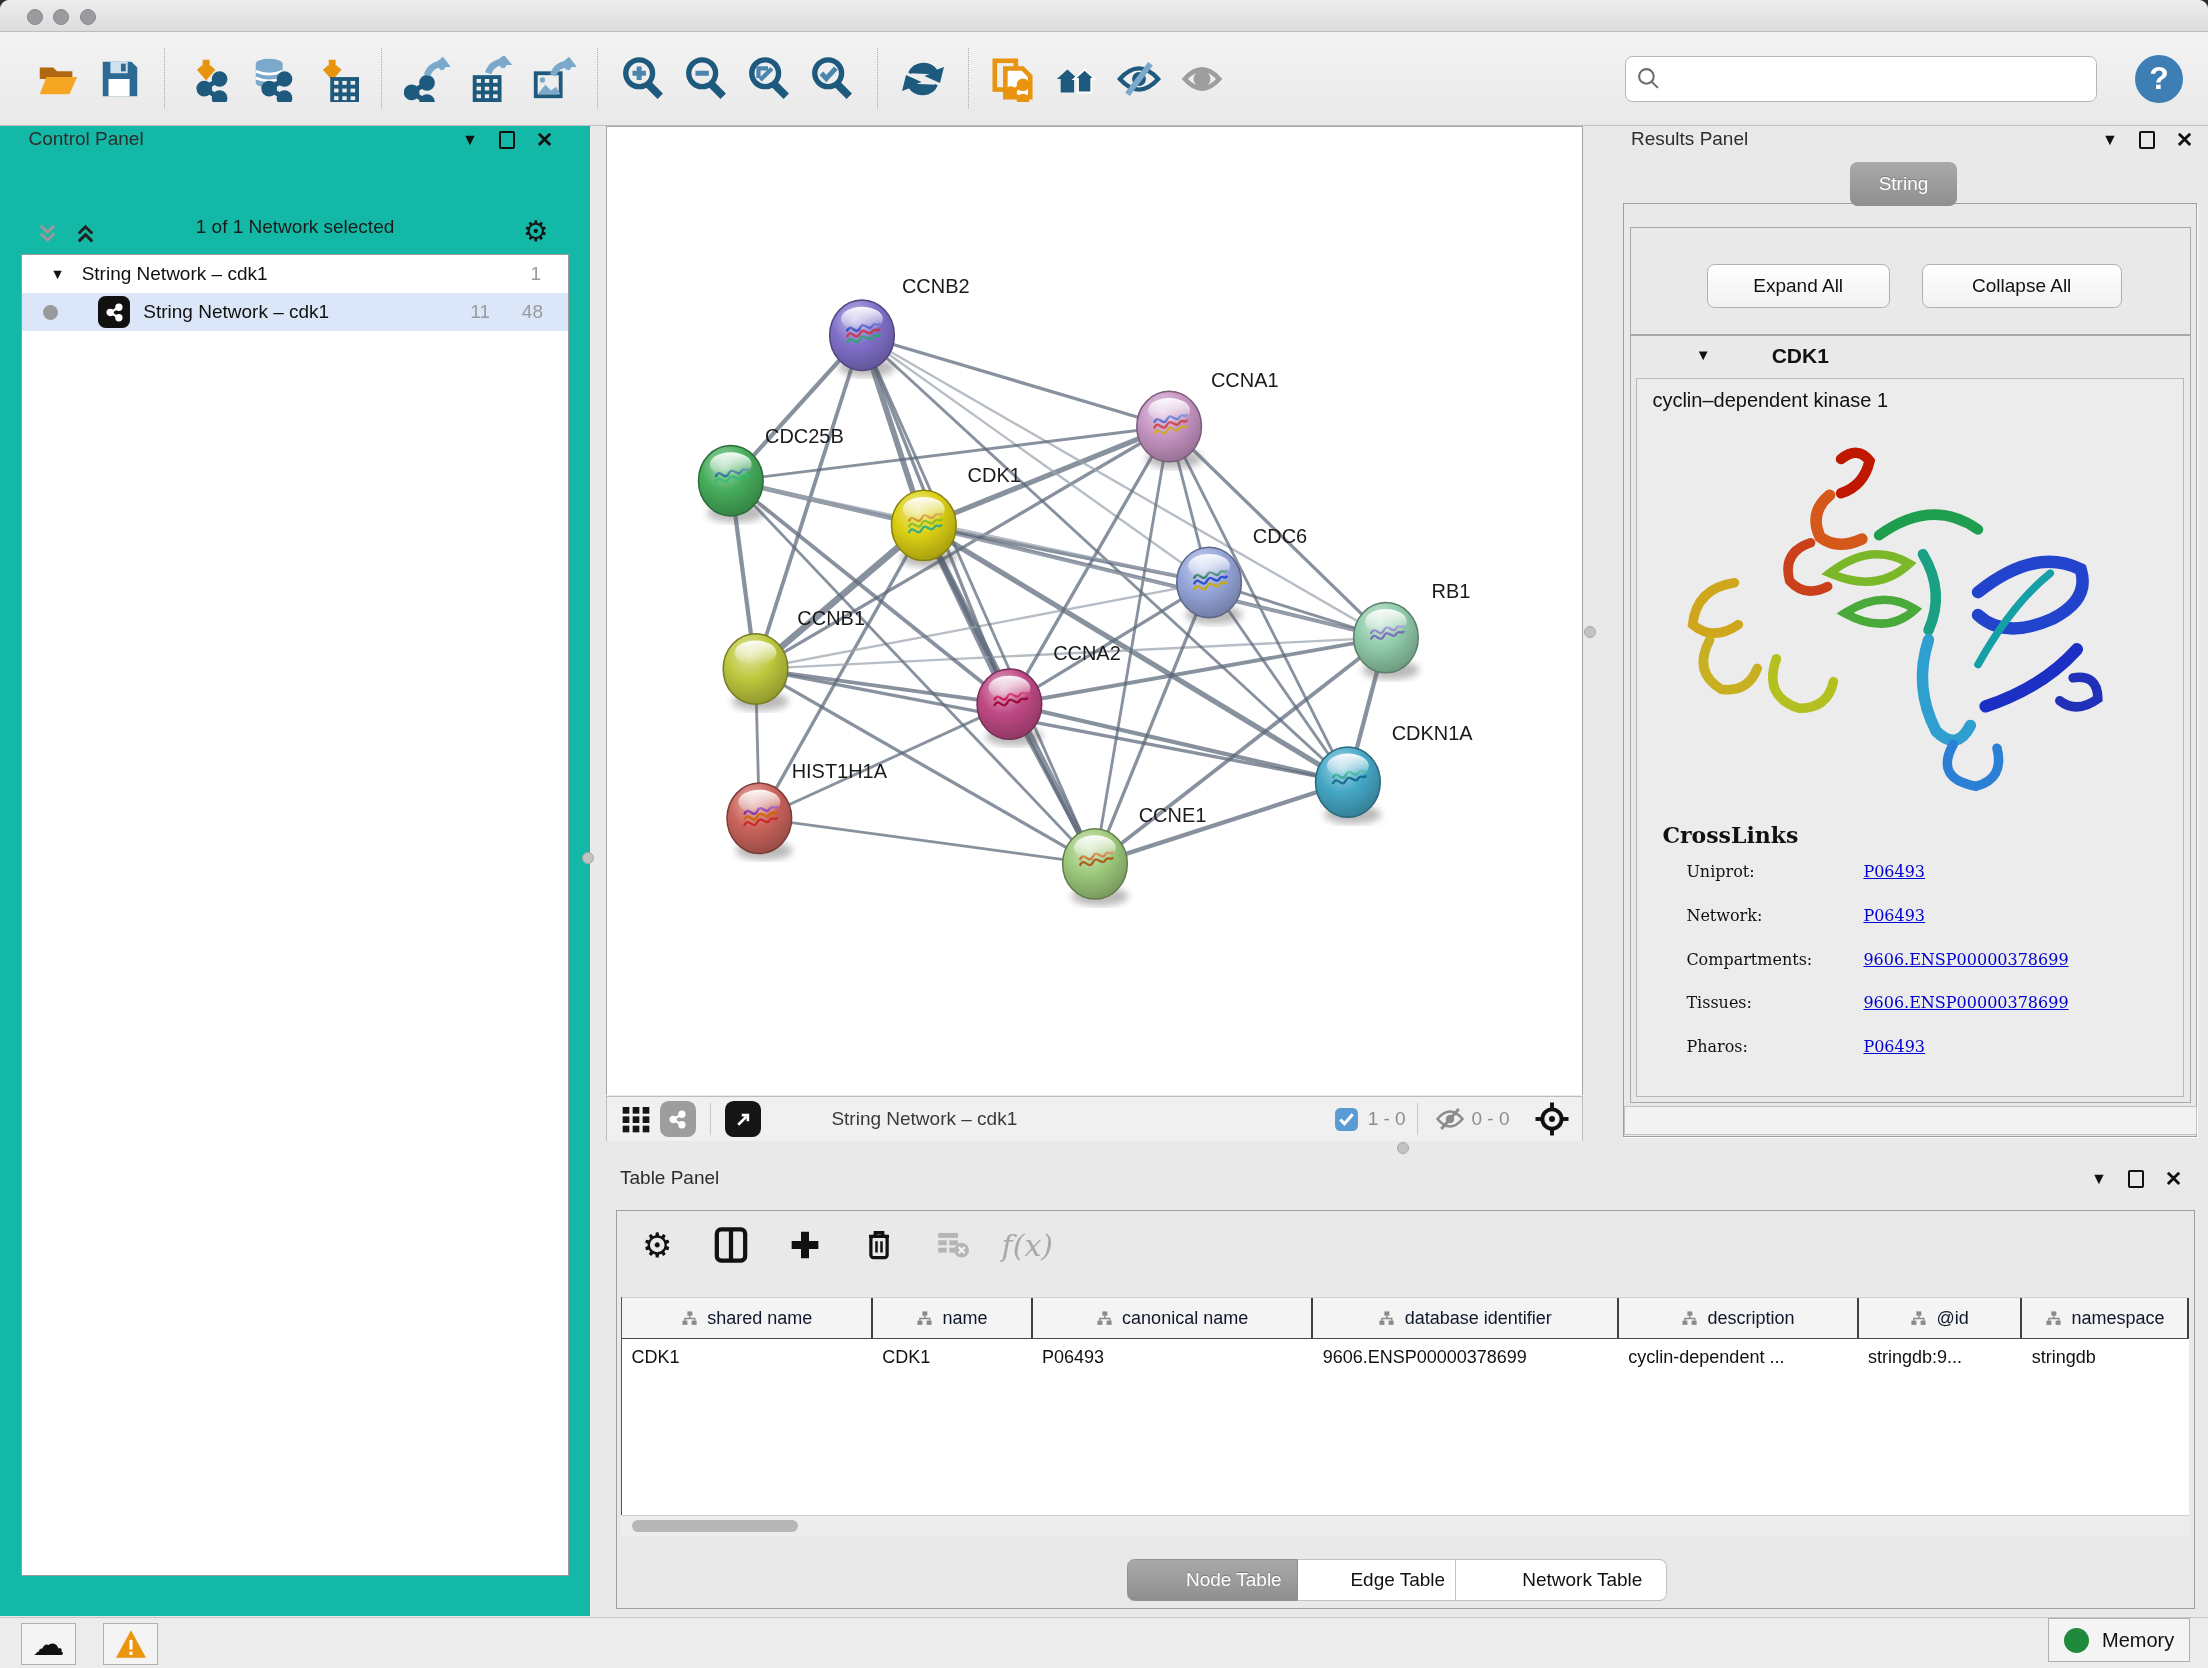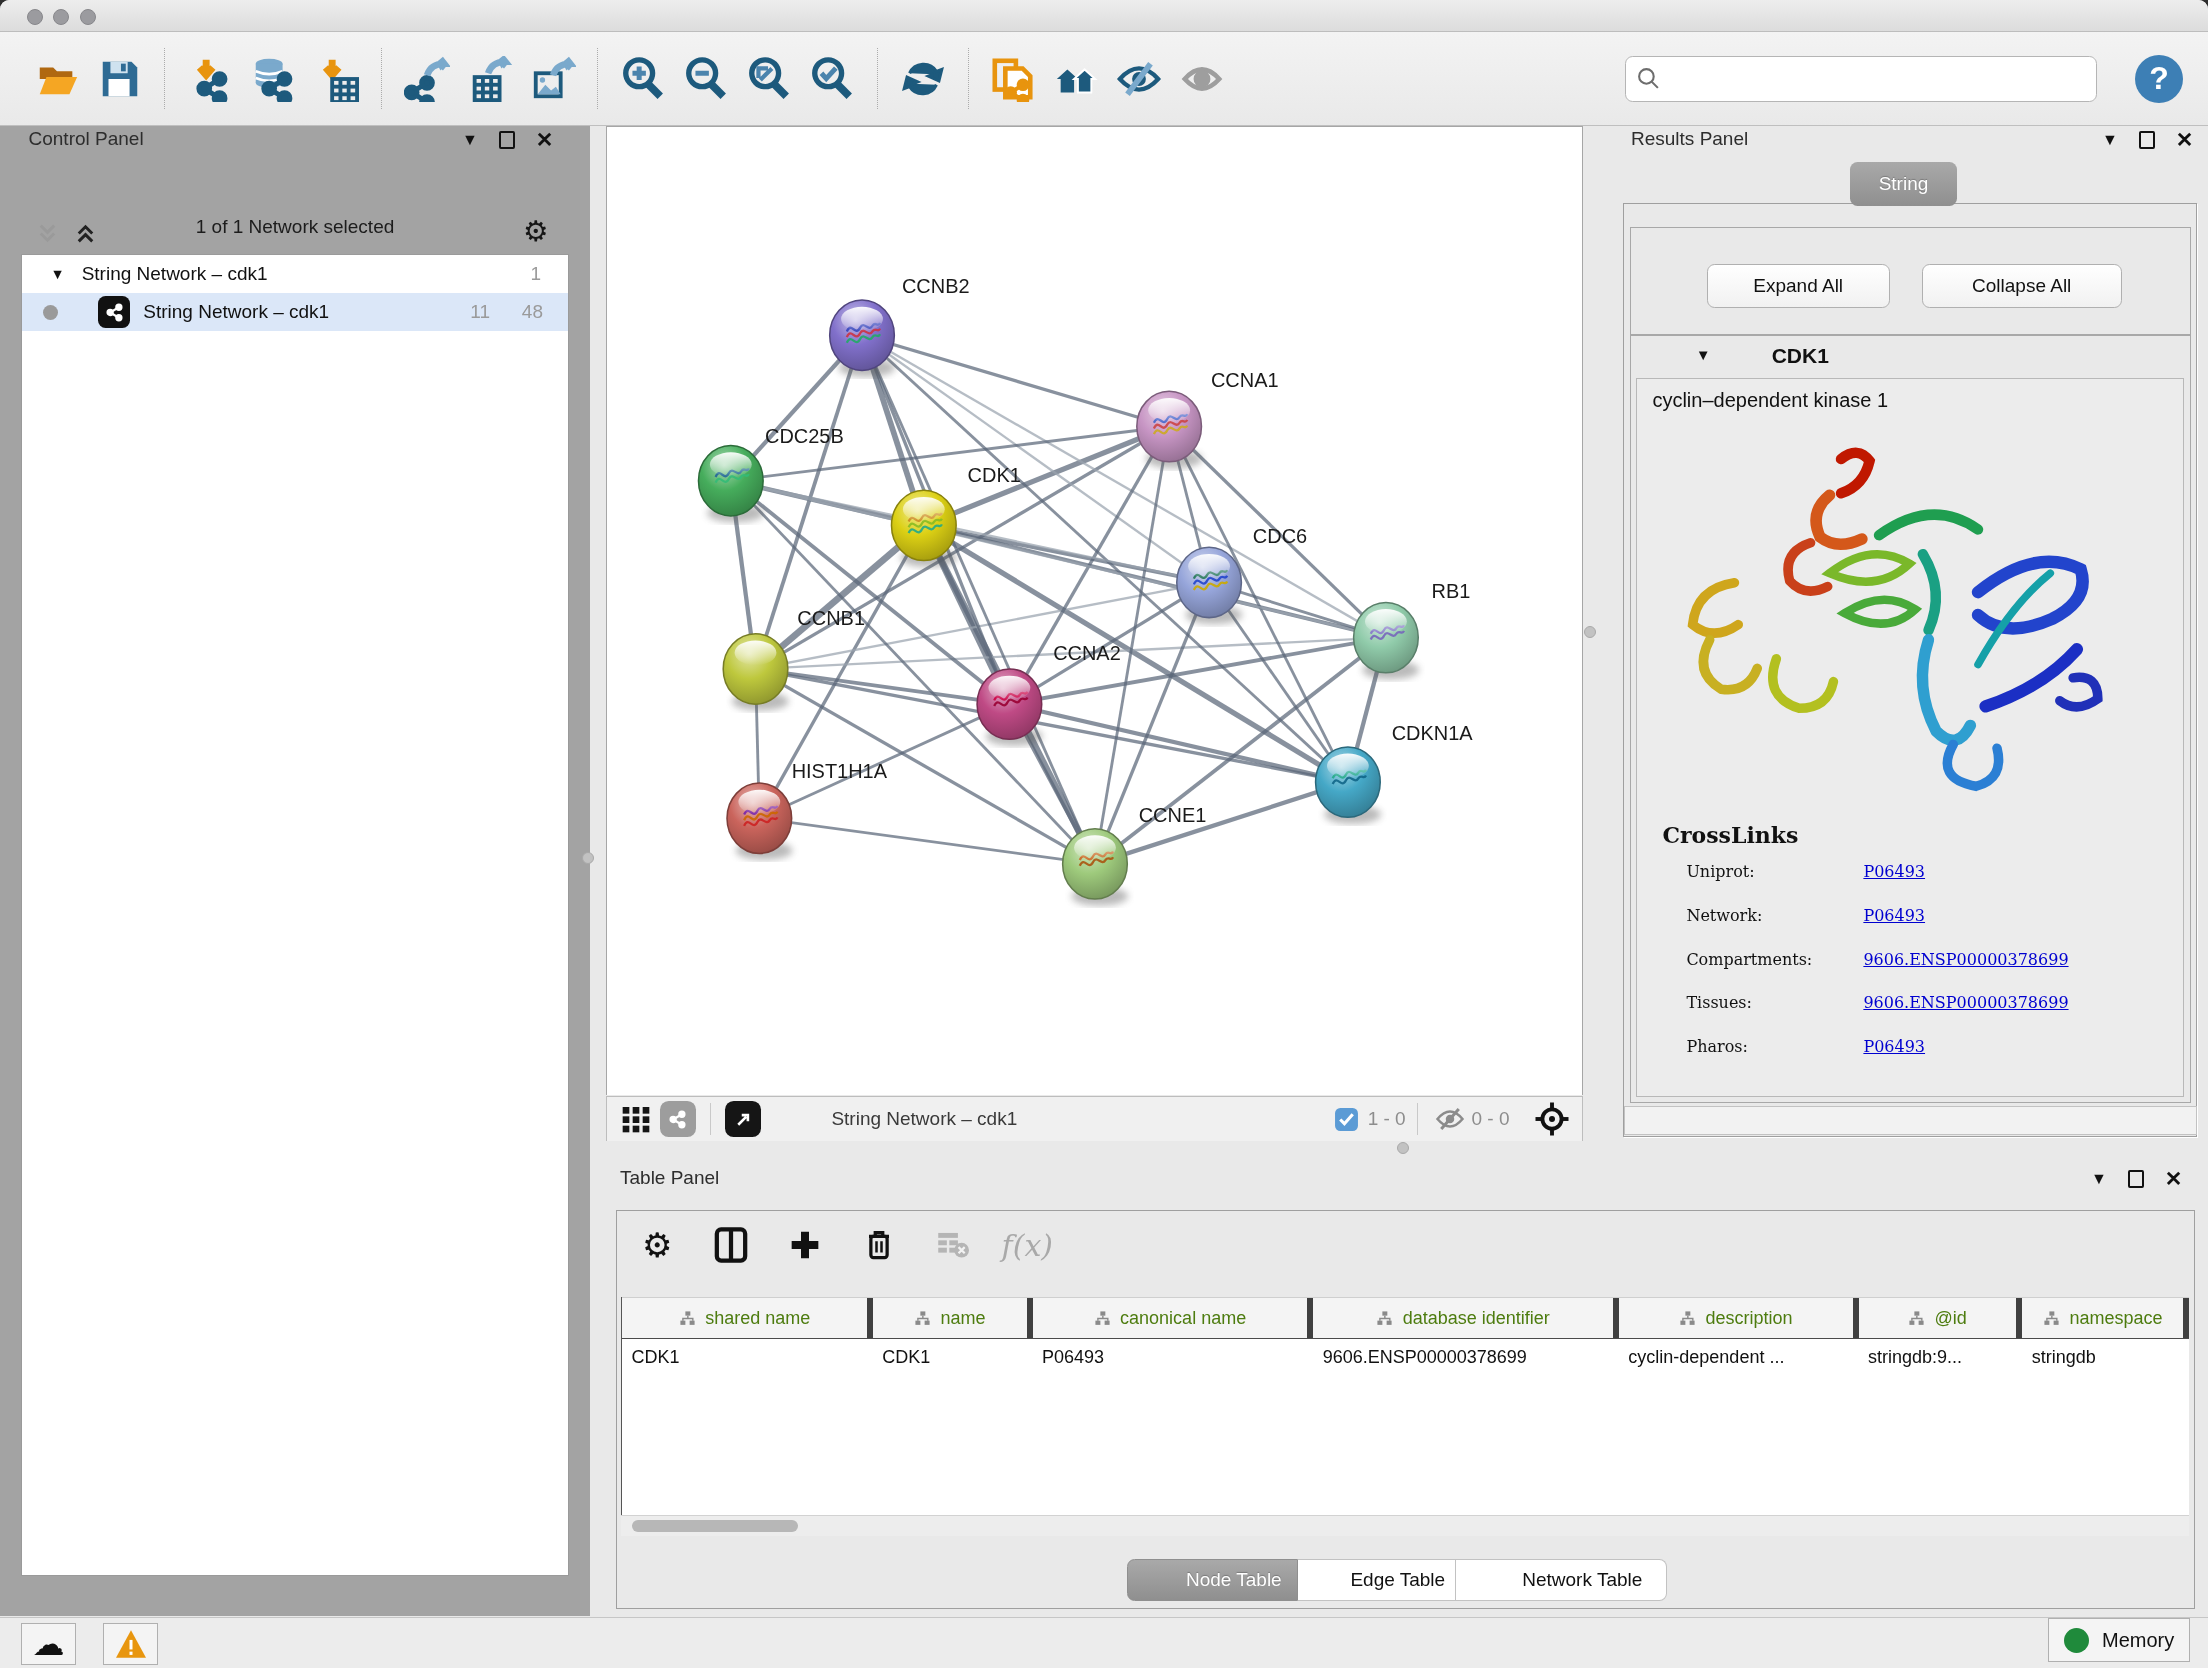--- a/index.html
+++ b/index.html
@@ -37,21 +37,21 @@
   .seg-tabs{position:absolute;display:flex;}
   .seg{height:44px;display:flex;align-items:center;justify-content:center;font-size:19px;
     background:#fff;border:1px solid #c2c2c2;border-left:none;color:#111;}
   .seg:first-child{border-left:1px solid #c2c2c2;border-radius:7.6px 0 0 7.6px;}
   .seg:last-child{border-radius:0 7.6px 7.6px 0;}
   .seg.active{background:linear-gradient(#a9a9a9,#8f8f8f);color:#fff;
     text-shadow:0 -1px 1px rgba(0,0,0,.25);border-color:#8f8f8f;}
   .dotgrab{position:absolute;width:12.4px;height:12.4px;border-radius:50%;
     background:#c2c2c2;border:1px solid #a9a9a9;}
   
-  .cpanel{position:absolute;left:0;top:126px;width:590px;height:1490px;background:#a3a3a3;}
+  .cpanel{position:absolute;left:0;top:126px;width:590px;height:1490px;background:#14b8a6;}
   .cp-selrow{position:absolute;left:0;top:90px;width:590px;height:38px;font-size:19px;color:#1c1c1c;}
   .chev{position:absolute;top:3.8px;}
   .gear{position:absolute;font-size:28.5px;color:#161616;top:-1px;}
   .treebox{position:absolute;left:21px;top:128px;width:548px;height:1322px;
     background:#fff;border:1px solid #9a9a9a;}
   .trow{position:relative;height:38px;display:flex;align-items:center;font-size:19px;color:#111;}
   .trow .cnt{position:absolute;color:#9a9a9a;}
   .trow.sel{background:#dbe7f8;}
   .sharechip{width:32px;height:32px;background:#111;border-radius:7.6px;display:flex;
     align-items:center;justify-content:center;margin-right:13.3px;}
@@ -94,22 +94,22 @@
   
   .tpanel{position:absolute;left:603px;top:1156px;width:1605px;height:461px;background:#e9e9e9;}
   .tinner{position:absolute;left:13.3px;top:54px;width:1579px;height:399px;border:1px solid #9f9f9f;
     background:#e9e9e9;}
   .ttool{position:absolute;left:19px;top:13.3px;display:flex;align-items:center;gap:32px;}
   .ttool .ti{display:flex;align-items:center;justify-content:center;width:42px;height:42px;}
   .fx{font-family:"DejaVu Serif","Liberation Serif",serif;font-style:italic;font-size:30px;color:#a9a9a9;}
   .dtable{position:absolute;left:3.8px;top:86px;width:1568px;height:219px;background:#fff;
     border-left:1.9px solid #555;}
   .dthead{display:flex;height:42px;background:#f4f4f4;border-bottom:1.9px solid #4a4a4a;border-top:1px solid #cfcfcf;}
-  .dth{display:flex;align-items:center;justify-content:center;gap:9.5px;font-size:18px;color:#4d7c0f;
-    border-right:6px solid #404040;overflow:hidden;white-space:nowrap;}
+  .dth{display:flex;align-items:center;justify-content:center;gap:9.5px;font-size:18px;color:#0f172a;
+    border-right:2px solid #404040;overflow:hidden;white-space:nowrap;}
   .dtr{display:flex;height:38px;}
   .dtd{font-size:18px;color:#111;padding:7.6px 3.8px 0 9.5px;overflow:hidden;white-space:nowrap;}
   .tscroll{position:absolute;left:3.8px;top:304px;width:1568px;height:21px;background:#ededed;
     border-top:1px solid #d2d2d2;}
   .tthumb{position:absolute;left:11.4px;top:3.8px;width:166px;height:12.4px;border-radius:6.7px;background:#b7b7b7;}
   .btabs{position:absolute;left:510px;top:348px;display:flex;}
   .btabs .seg{height:42px;padding-left:42px;}
   
   .statusbar{position:absolute;left:0;top:1617px;width:2208px;height:51px;background:#ececec;
     border-top:1px solid #c6c6c6;}

